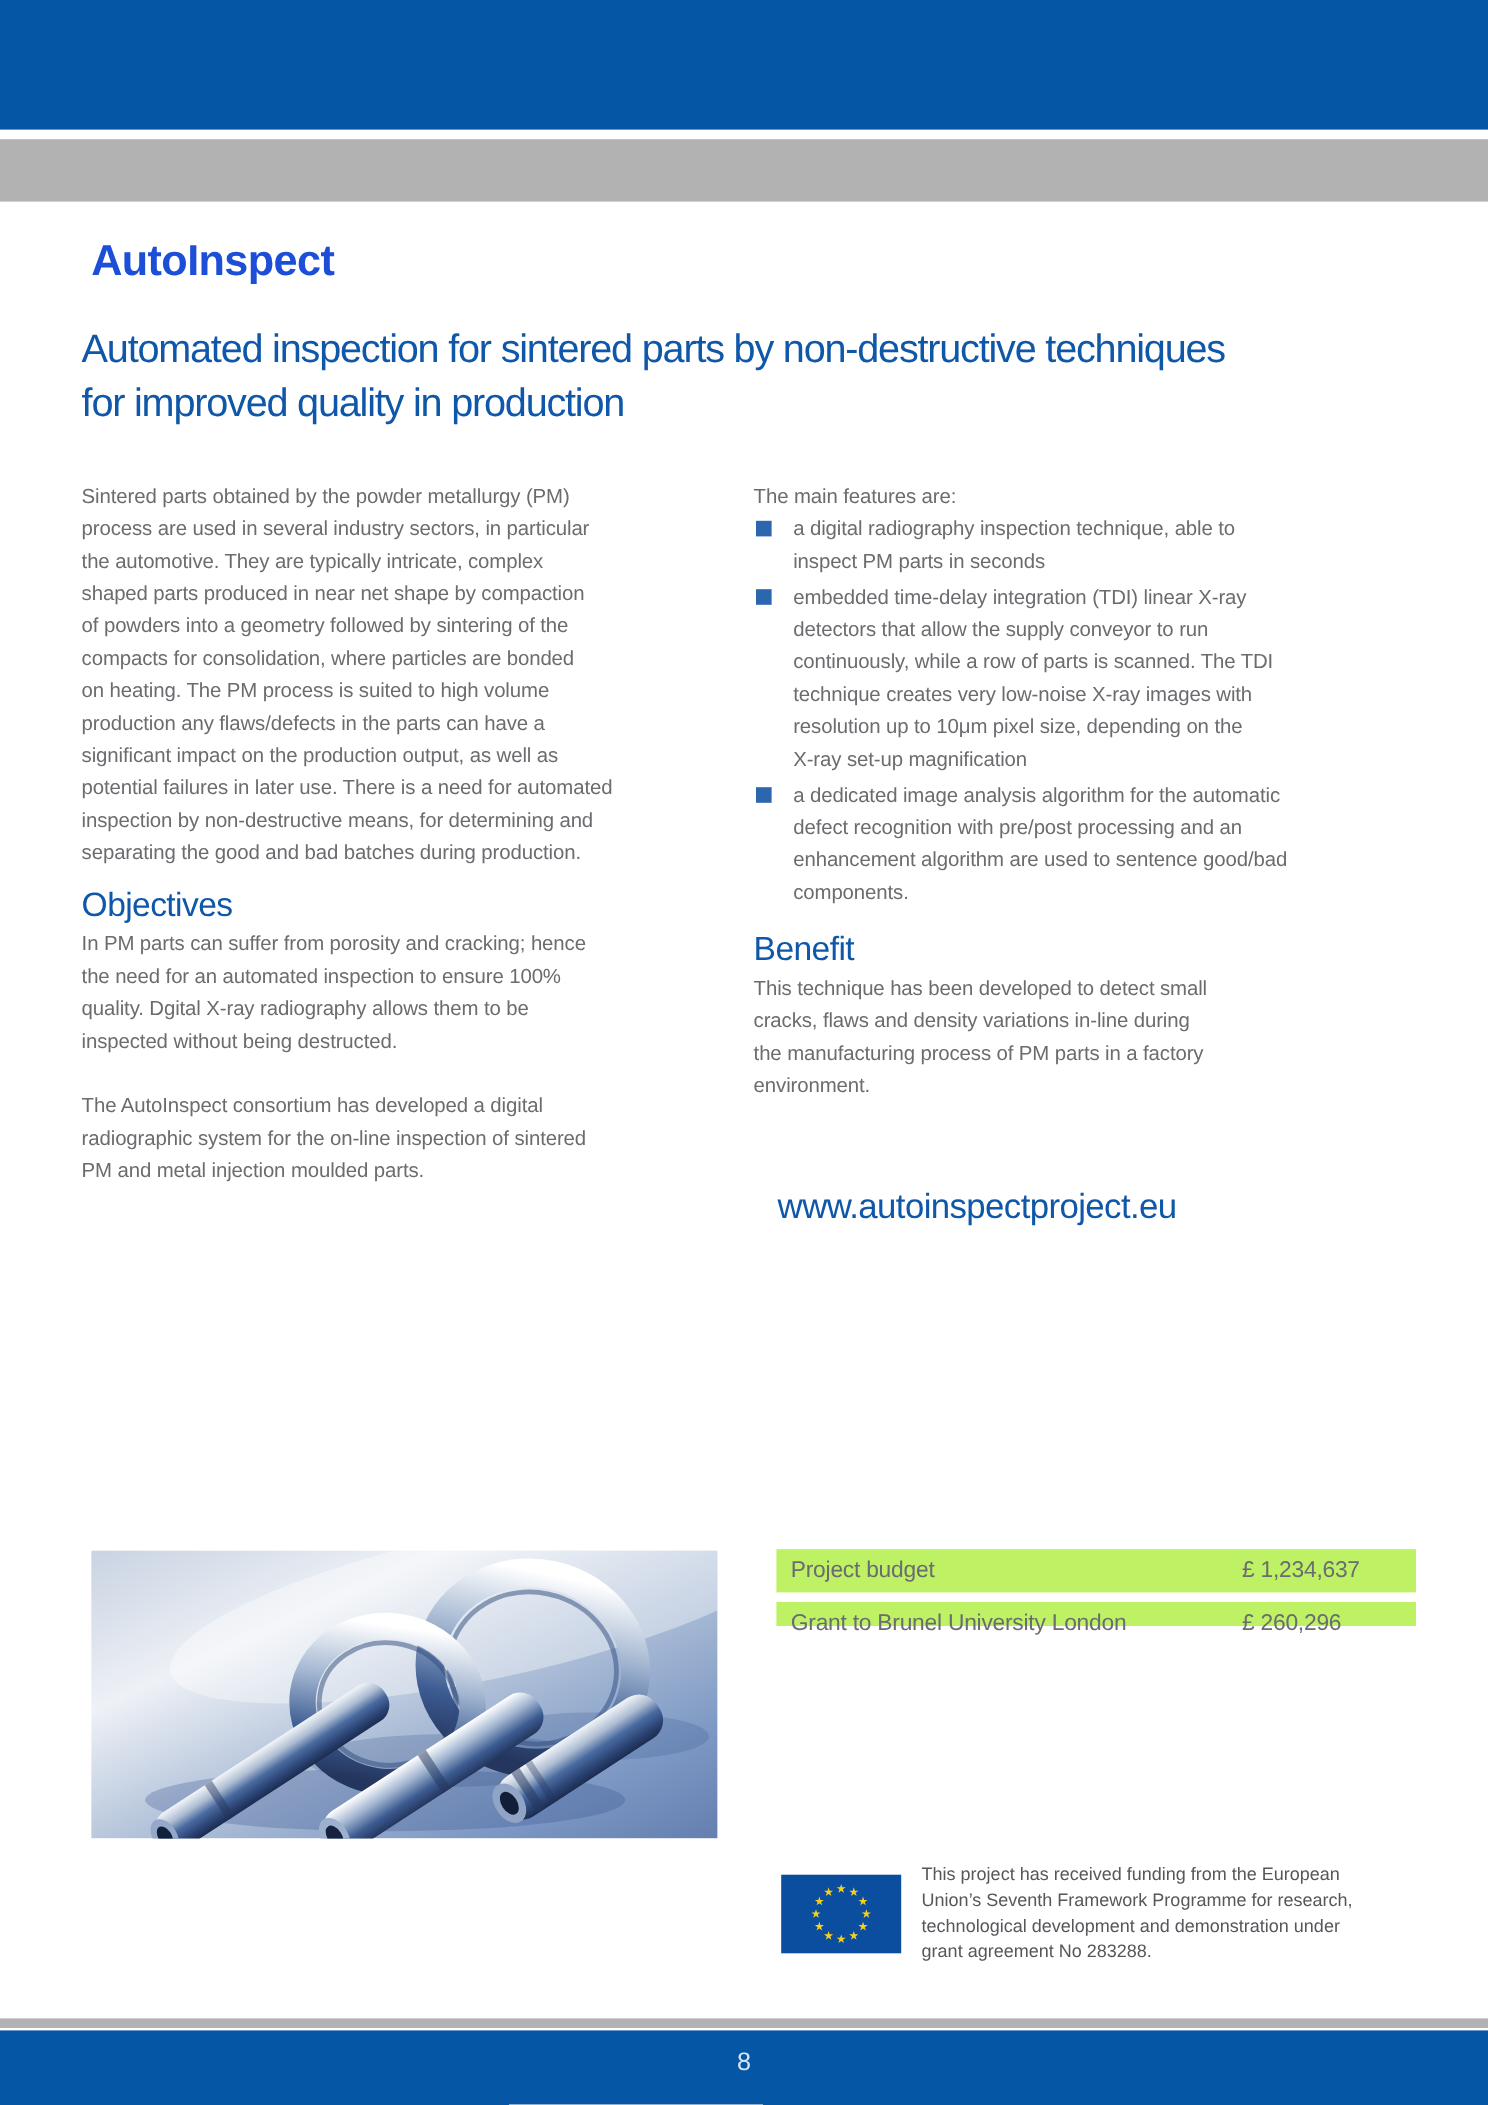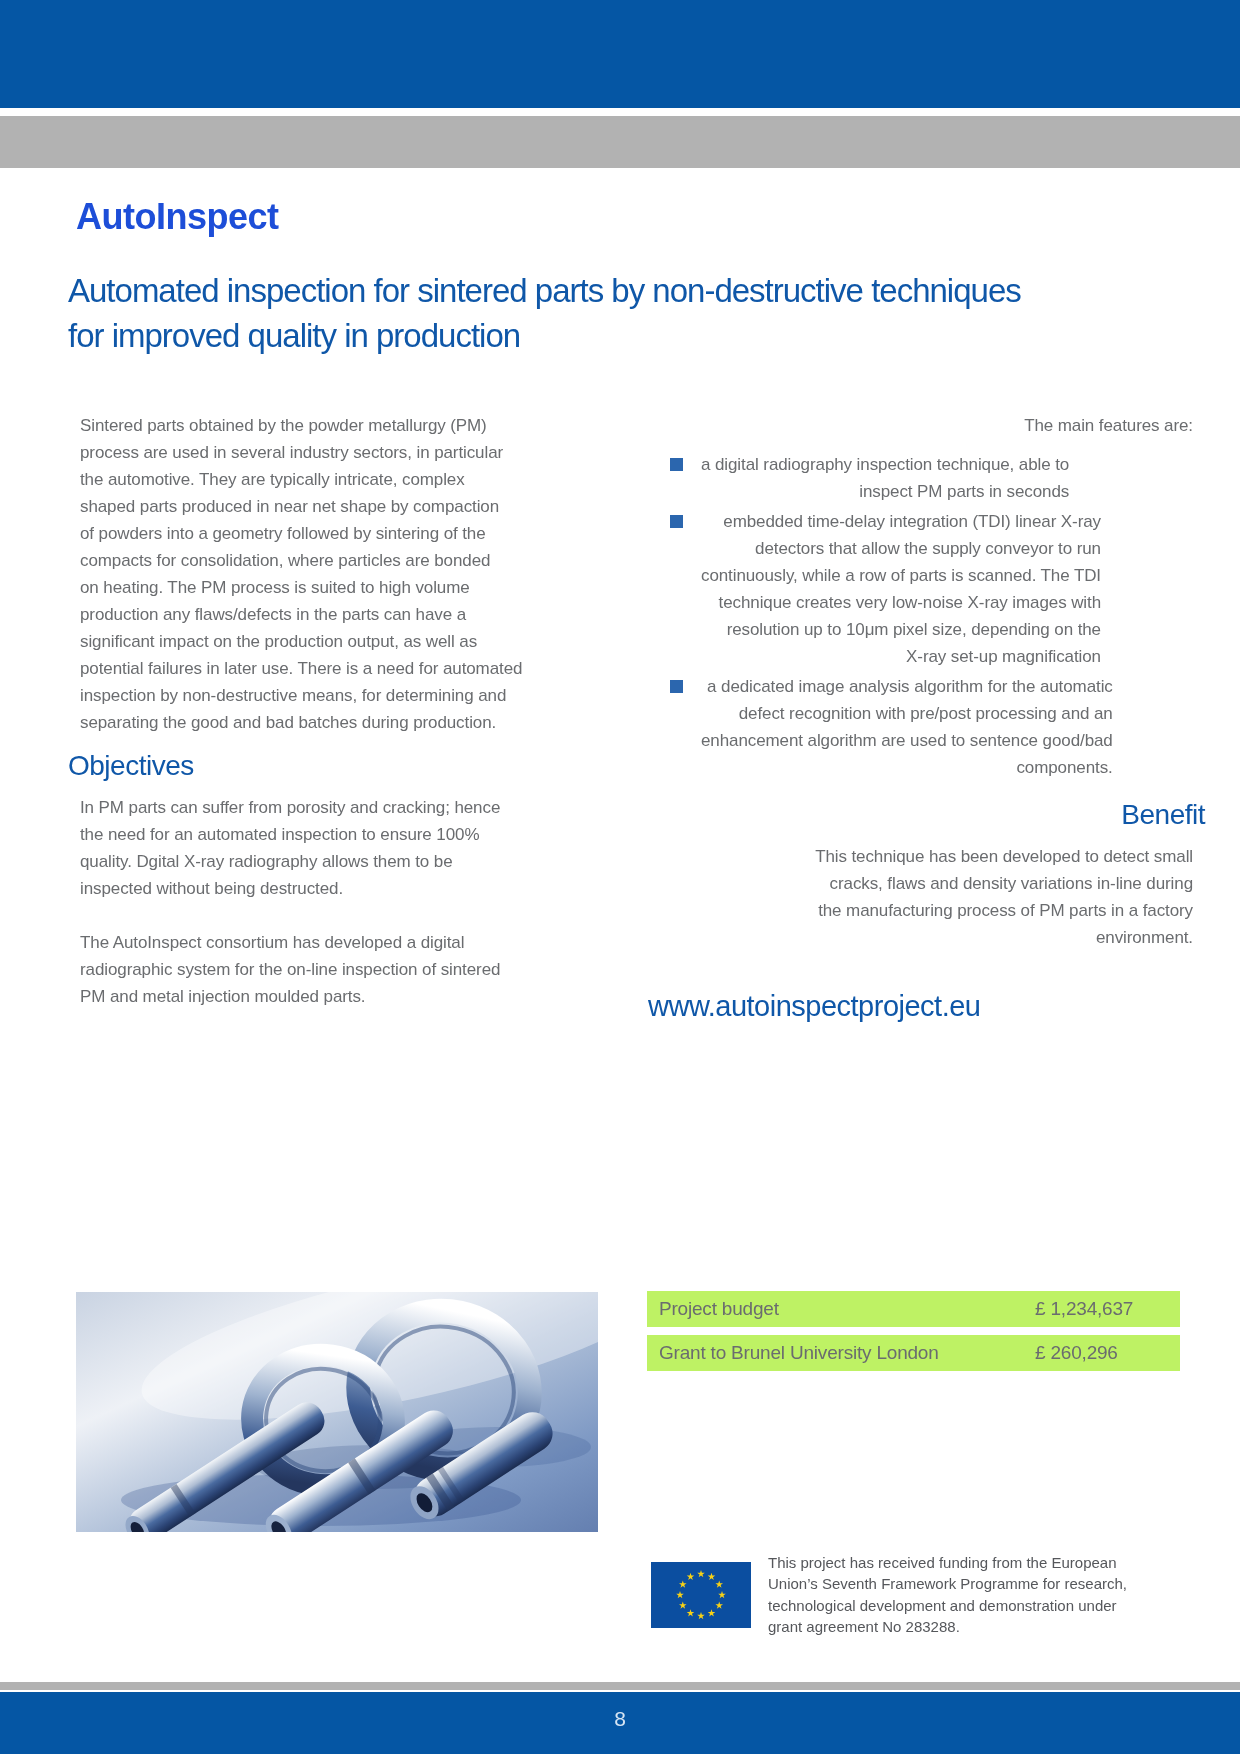--- a/index.html
+++ b/index.html
@@ -10,38 +10,38 @@
   .band-gray-top{position:absolute;left:0;top:116px;width:100%;height:52px;background:#B2B2B2;}
   
   .doc-title{position:absolute;left:76px;top:196px;font-size:36px;font-weight:bold;
              color:#1d4ed8;letter-spacing:-0.5px;}
   .doc-subtitle{position:absolute;left:68px;top:268px;width:1110px;font-size:33px;line-height:45px;
              color:#0F57A8;letter-spacing:-1px;white-space:pre-line;}
   
   .col{position:absolute;top:400px;width:537px;font-size:17px;line-height:27px;color:#6A6C6F;
        letter-spacing:-0.1px;}
   .col-left{left:68px;}
-  .col-right{left:668px;text-align:right;}
-  .para{margin:12px;white-space:pre-line;}
+  .col-right{left:628px;}
+  .para{margin:0;white-space:pre-line;}
   .h2{font-size:28px;line-height:32px;color:#0F57A8;margin:14px 0 3px 0;letter-spacing:-0.5px;}
   .h2.benefit{margin-top:18px;}
   .para.gap-top{margin-top:27px;}
   
   .features{margin:0;padding:0;list-style:none;}
   .feature-item{display:flex;align-items:flex-start;margin:0 0 3px 0;}
   .bullet-sq{flex:0 0 13px;width:13px;height:13px;margin:7px 18px 0 2px;background:#2B66AE;}
   .feature-text{white-space:pre-line;}
   .url-line{position:absolute;left:648px;top:990px;font-size:29px;color:#0F57A8;
             letter-spacing:-0.5px;text-decoration:none;display:block;}
   
   .photo{position:absolute;left:76px;top:1292px;width:522px;height:240px;}
   
   .trow{position:absolute;left:647px;width:533px;background:#bef264;color:#6A6C6F;}
   .trow-1{top:1291px;height:36px;}
-  .trow-2{top:1335px;height:36px;}
+  .trow-2{top:1335px;height:20px;}
   .trow-3{top:1377px;height:156px;}
   .tlabel{position:absolute;left:12px;top:7px;font-size:19px;letter-spacing:-0.2px;}
   .tvalue{position:absolute;left:388px;top:7px;font-size:19px;letter-spacing:-0.2px;}
   .tpartners{position:absolute;left:12px;top:6px;font-size:16px;line-height:26px;
              letter-spacing:-0.1px;white-space:pre-line;width:512px;}
   
   .eu-flag{position:absolute;left:650px;top:1562px;width:102px;height:66px;}
   .funding-text{position:absolute;left:768px;top:1552px;width:414px;font-size:15px;
                 line-height:21.4px;color:#55575B;white-space:pre-line;}
   

